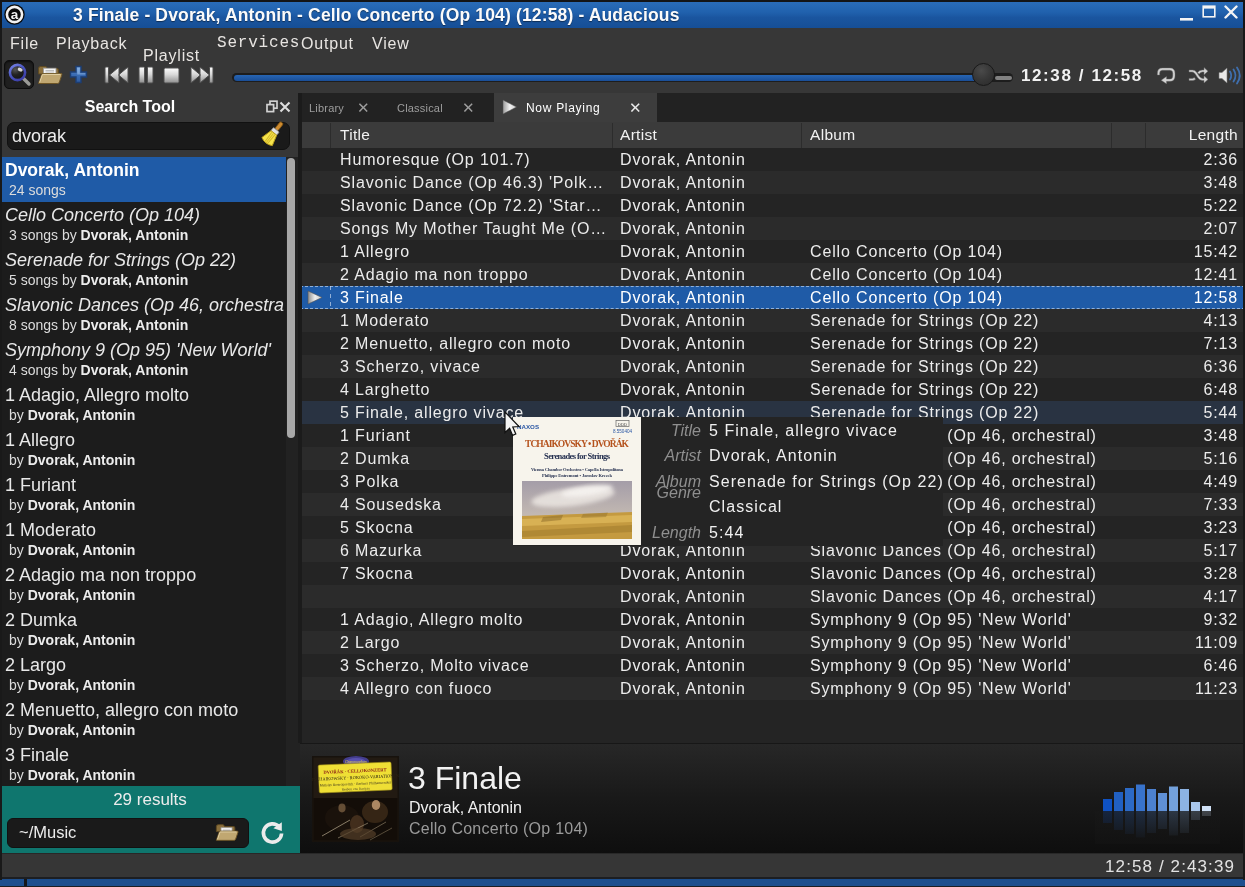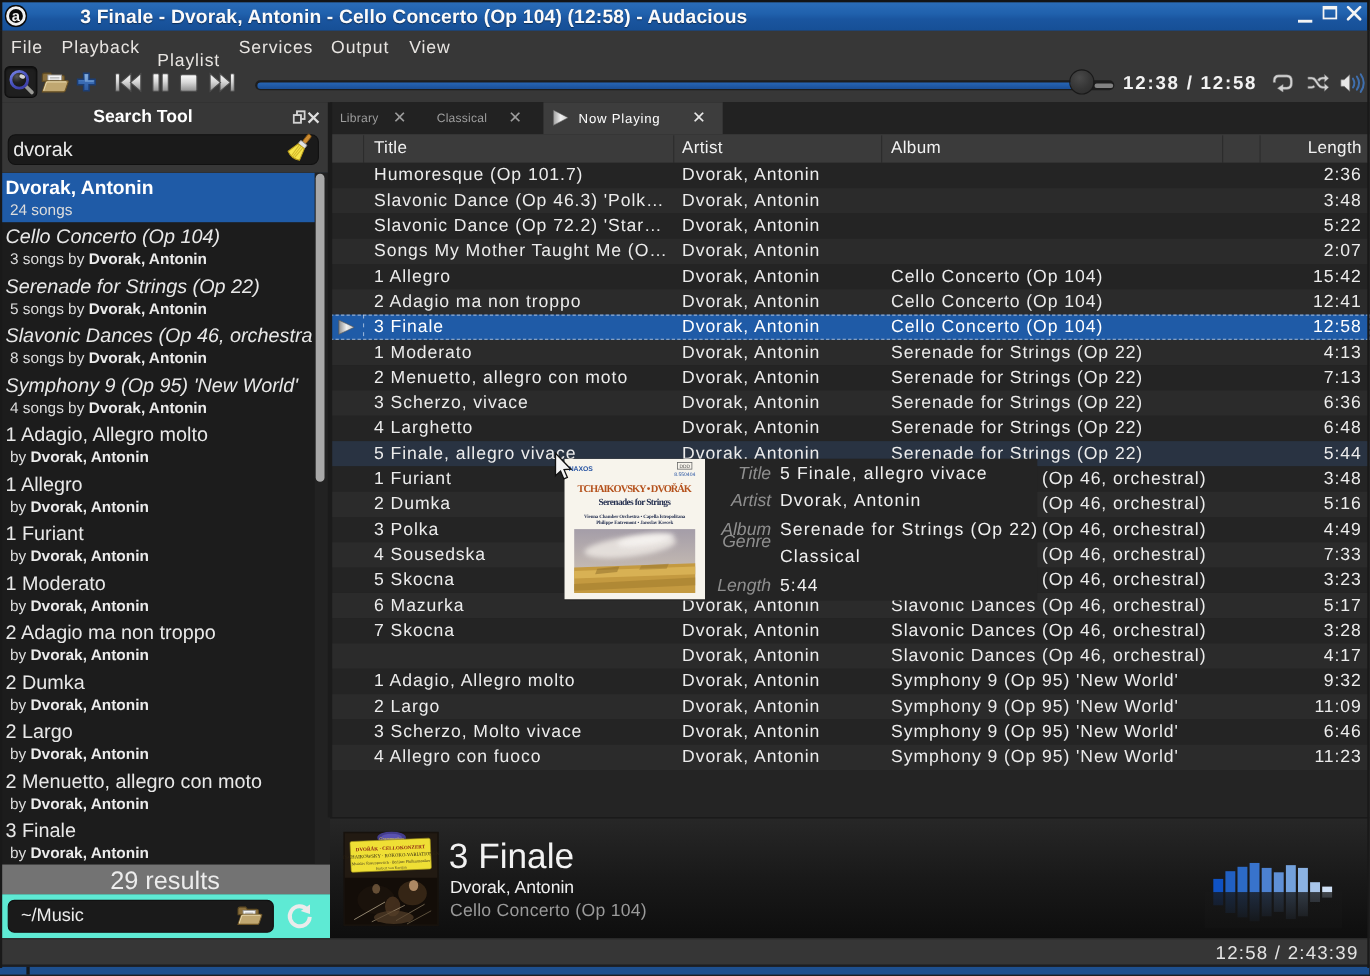--- a/index.html
+++ b/index.html
@@ -29,23 +29,23 @@
   #resultlist { left:0; top:64px; width:300px; height:629px; background:#1c1c1c; overflow:hidden; }
   .ritem { position:absolute; left:0; width:290px; height:45px; color:#e8e8e8; }
   .ritem .t1 { position:absolute; left:5px; top:2px; font-size:18px; line-height:22px; white-space:nowrap; }
   .ritem .t2 { position:absolute; left:9px; top:25px; font-size:14px; line-height:16px; color:#dcdcdc; white-space:nowrap;}
   .ritem .t2 b { color:#ececec; }
   .ritem.sel { background:#1f5ba7; width:300px; }
   .ritem.sel .t1 { font-weight:bold; color:#fff; font-size:17.5px; }
   .alb .t1 { font-style:italic; }
   #scrolltrack { left:286px; top:64px; width:14px; height:629px; background:#222222; }
   #scrollthumb { left:287px; top:65px; width:8px; height:280px; background:#a8a8a8; border-radius:4px; }
-  #results-bar { left:0; top:693px; width:300px; height:27px; background:#737373;
-    text-align:center; line-height:28px; font-size:23px; color:#ececec; }
-  #pathrow { left:0; top:720px; width:300px; height:40px; background:#5eead4; }
+  #results-bar { left:0; top:693px; width:300px; height:27px; background:#0f766e;
+    text-align:center; line-height:28px; font-size:17px; color:#ececec; }
+  #pathrow { left:0; top:720px; width:300px; height:40px; background:#0f766e; }
   #pathfield { left:7px; top:5px; width:242px; height:30px; background:#1a1a1a;
     border:1px solid #111; border-radius:6px; }
   #pathfield span { position:absolute; left:11px; top:4px; font-size:16.5px; color:#ececec; }
 
   
   #main { left:300px; top:93px; width:945px; height:760px; background:#242424; }
   #tabbar { left:0; top:0; width:945px; height:29px; background:#222222; }
   .tabtxt { position:absolute; top:0; height:29px; line-height:30px; font-size:11px; letter-spacing:0.2px; color:#9d9d9d; }
   .tabx { position:absolute; top:0; height:29px; line-height:29px; font-size:15px; color:#9d9d9d; }
   #activetab { position:absolute; left:194px; top:0; width:163px; height:29px; background:#3d3d3d; }
@@ -94,21 +94,21 @@
     <rect x="1" y="13" width="13" height="2.6" fill="#f4f4f4"></rect>
     <rect x="24.2" y="1.2" width="11.6" height="10.6" fill="none" stroke="#f4f4f4" stroke-width="1.6"></rect>
     <rect x="24.2" y="1.2" width="11.6" height="2.4" fill="#f4f4f4"></rect>
     <path d="M46.5 1.5 L57.5 12.5 M57.5 1.5 L46.5 12.5" stroke="#f4f4f4" stroke-width="2.4" stroke-linecap="round"></path>
   </svg>
   <div class="abs" id="title-text">3 Finale - Dvorak, Antonin - Cello Concerto (Op 104) (12:58) - Audacious</div>
   <div class="abs" id="chrome">
     <span class="menuitem" style="left:10px;">File</span>
     <span class="menuitem" style="left:56px;">Playback</span>
     <span class="menuitem" style="left:143px;margin-top:12px;">Playlist</span>
-    <span class="menuitem" style="left:217px;">Services</span>
+    <span class="menuitem" style="left:217px;font-family:Liberation Mono, monospace;">Services</span>
     <span class="menuitem" style="left:301px;">Output</span>
     <span class="menuitem" style="left:372px;">View</span>
 
     <div class="abs" style="left:4px; top:32px; width:30px; height:29px; background:#1f1f1f; border:1px solid #0d0d0d; border-radius:5px; box-shadow:inset 0 1px 2px rgba(0,0,0,.6);"></div>
     <svg class="abs" style="left:8px; top:35px;" width="24" height="24" viewBox="0 0 24 24">
       <defs>
         <radialGradient id="lens" cx="0.35" cy="0.3" r="0.8">
           <stop offset="0" stop-color="#555"></stop>
             <stop offset="0.45" stop-color="#222"></stop>
             <stop offset="1" stop-color="#111"></stop>

